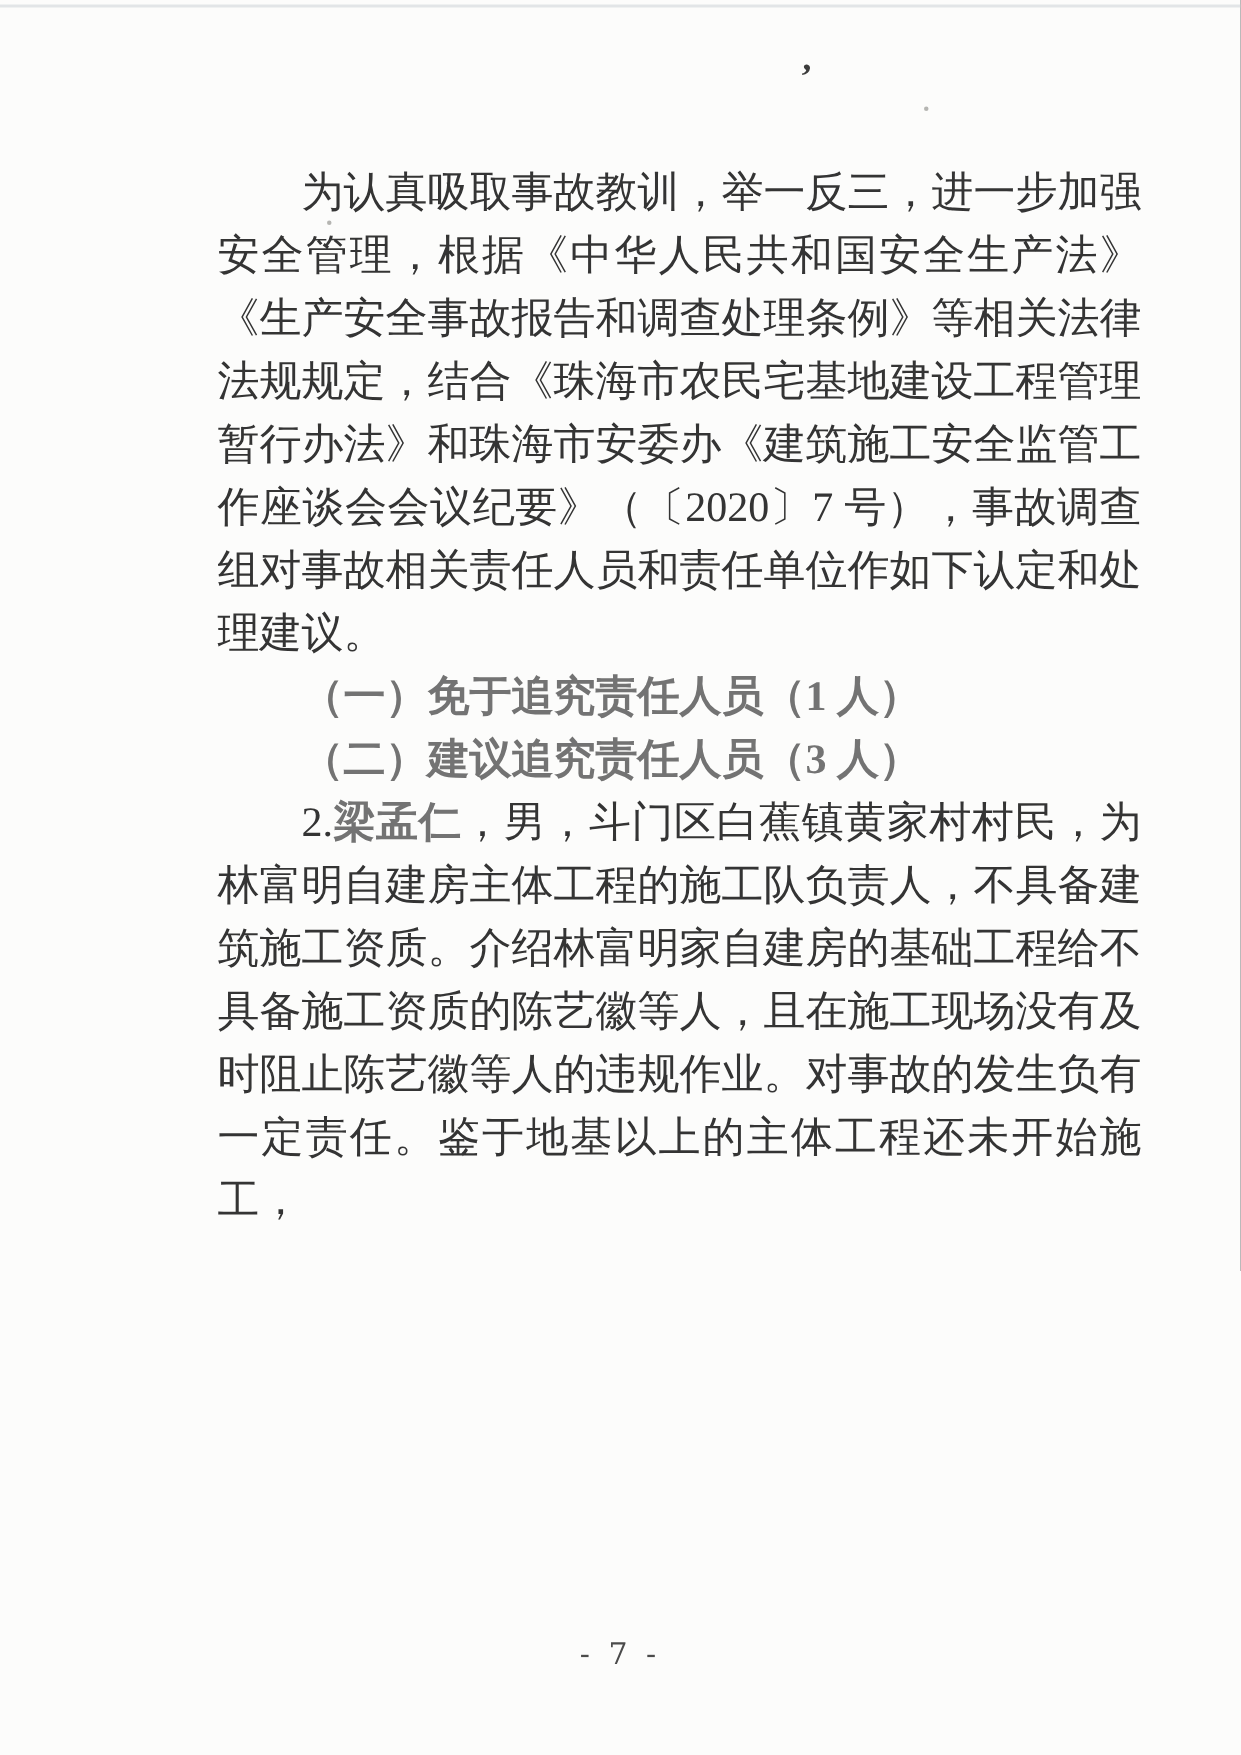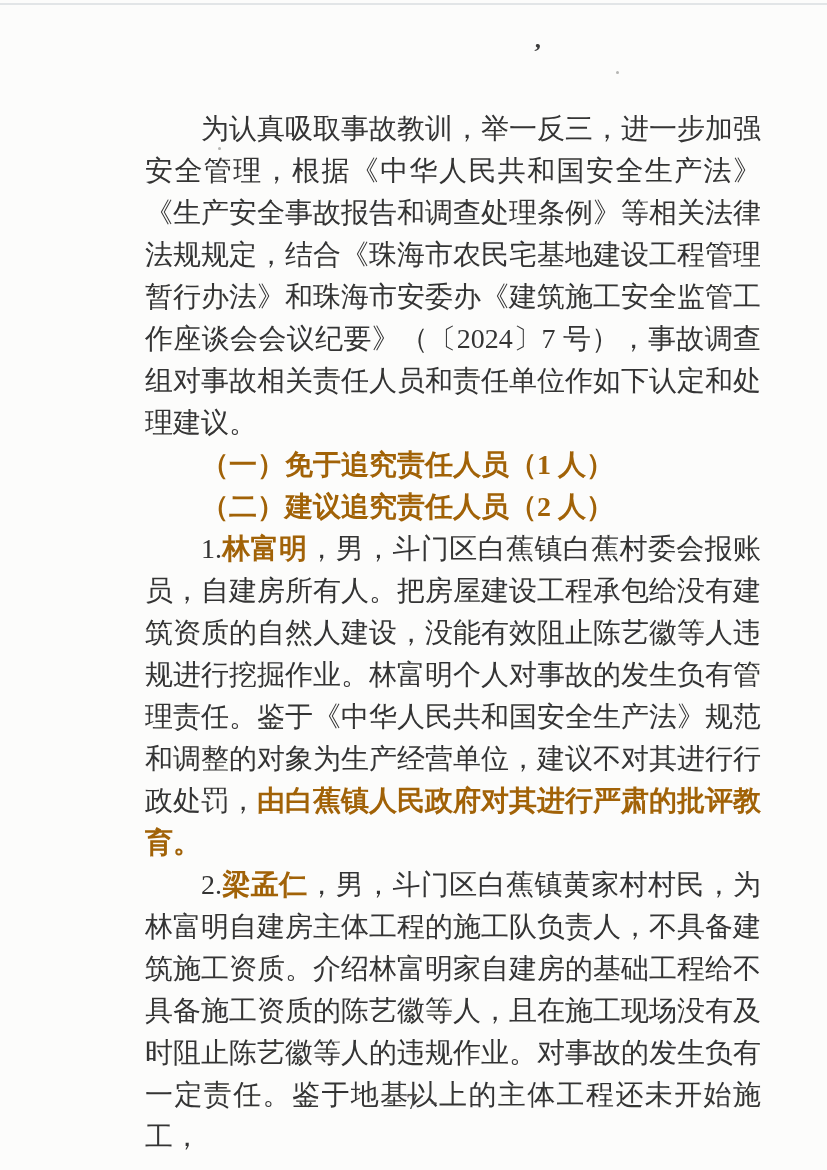--- a/index.html
+++ b/index.html
@@ -58,21 +58,21 @@
   .content p {
     margin: 0;
     text-indent: 2em;
   }
   .content p.heading {
     font-weight: bold;
     color: #262626;
   }
   .content .b {
     font-weight: bold;
-    color: #a16207;
+    color: #737373;
   }
   .page-footer {
     position: absolute;
     top: 1090px;
     left: 0;
     width: 100%;
     text-align: center;
     font-size: 20px;
     letter-spacing: 3px;
     color: #4b4b4b;
@@ -84,22 +84,21 @@
 
 <div class="page">
 
   <div class="scan-top-edge"></div>
 
   <span class="artifact-comma">’</span>
   <span class="artifact-dot d1"></span>
   <span class="artifact-dot d2"></span>
 
   <main class="content">
-    <p class="para"><span>为认真吸取事故教训，举一反三，进一步加强安全管理，根据《中华人民共和国安全生产法》《生产安全事故报告和调查处理条例》等相关法律法规规定，结合《珠海市农民宅基地建设工程管理暂行办法》和珠海市安委办《建筑施工安全监管工作座谈会会议纪要》（〔2024〕7 号），事故调查组对事故相关责任人员和责任单位作如下认定和处理建议。</span></p>
+    <p class="para"><span>为认真吸取事故教训，举一反三，进一步加强安全管理，根据《中华人民共和国安全生产法》《生产安全事故报告和调查处理条例》等相关法律法规规定，结合《珠海市农民宅基地建设工程管理暂行办法》和珠海市安委办《建筑施工安全监管工作座谈会会议纪要》（〔2020〕7 号），事故调查组对事故相关责任人员和责任单位作如下认定和处理建议。</span></p>
     <p class="para heading"><span class="b">（一）免于追究责任人员（1 人）</span></p>
-    <p class="para heading"><span class="b">（二）建议追究责任人员（2 人）</span></p>
-    <p class="para"><span>1.</span><span class="b">林富明</span><span>，男，斗门区白蕉镇白蕉村委会报账员，自建房所有人。把房屋建设工程承包给没有建筑资质的自然人建设，没能有效阻止陈艺徽等人违规进行挖掘作业。林富明个人对事故的发生负有管理责任。鉴于《中华人民共和国安全生产法》规范和调整的对象为生产经营单位，建议不对其进行行政处罚，</span><span class="b">由白蕉镇人民政府对其进行严肃的批评教育。</span></p>
+    <p class="para heading"><span class="b">（二）建议追究责任人员（3 人）</span></p>
     <p class="para"><span>2.</span><span class="b">梁孟仁</span><span>，男，斗门区白蕉镇黄家村村民，为林富明自建房主体工程的施工队负责人，不具备建筑施工资质。介绍林富明家自建房的基础工程给不具备施工资质的陈艺徽等人，且在施工现场没有及时阻止陈艺徽等人的违规作业。对事故的发生负有一定责任。鉴于地基以上的主体工程还未开始施工，</span></p>
   </main>
 
   <footer class="page-footer">- 7 -</footer>
 
 </div>
 
 </body></html>

